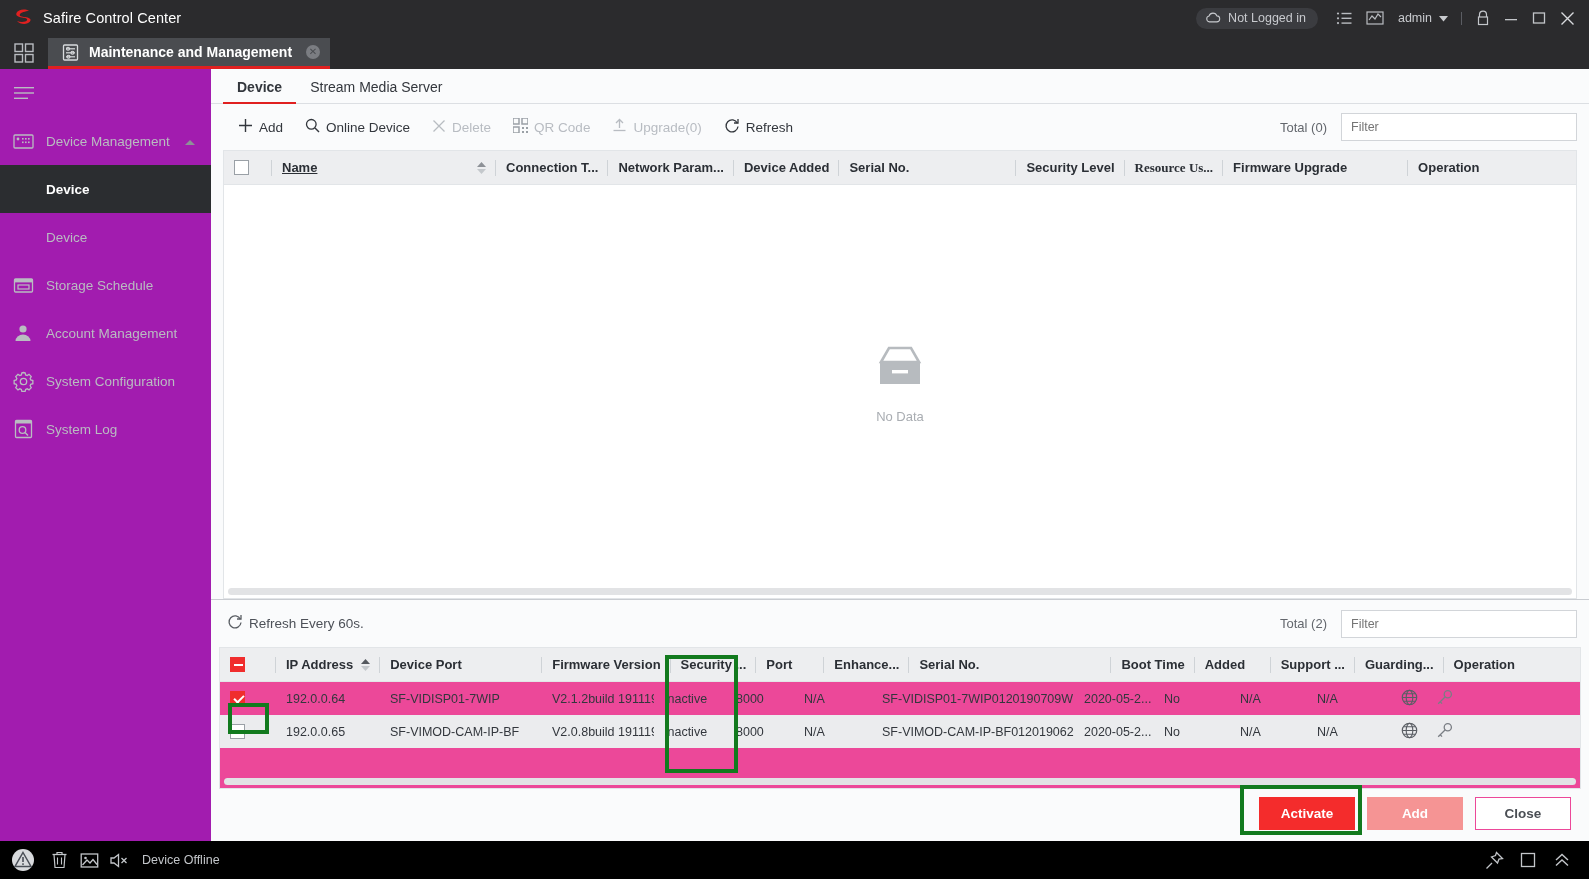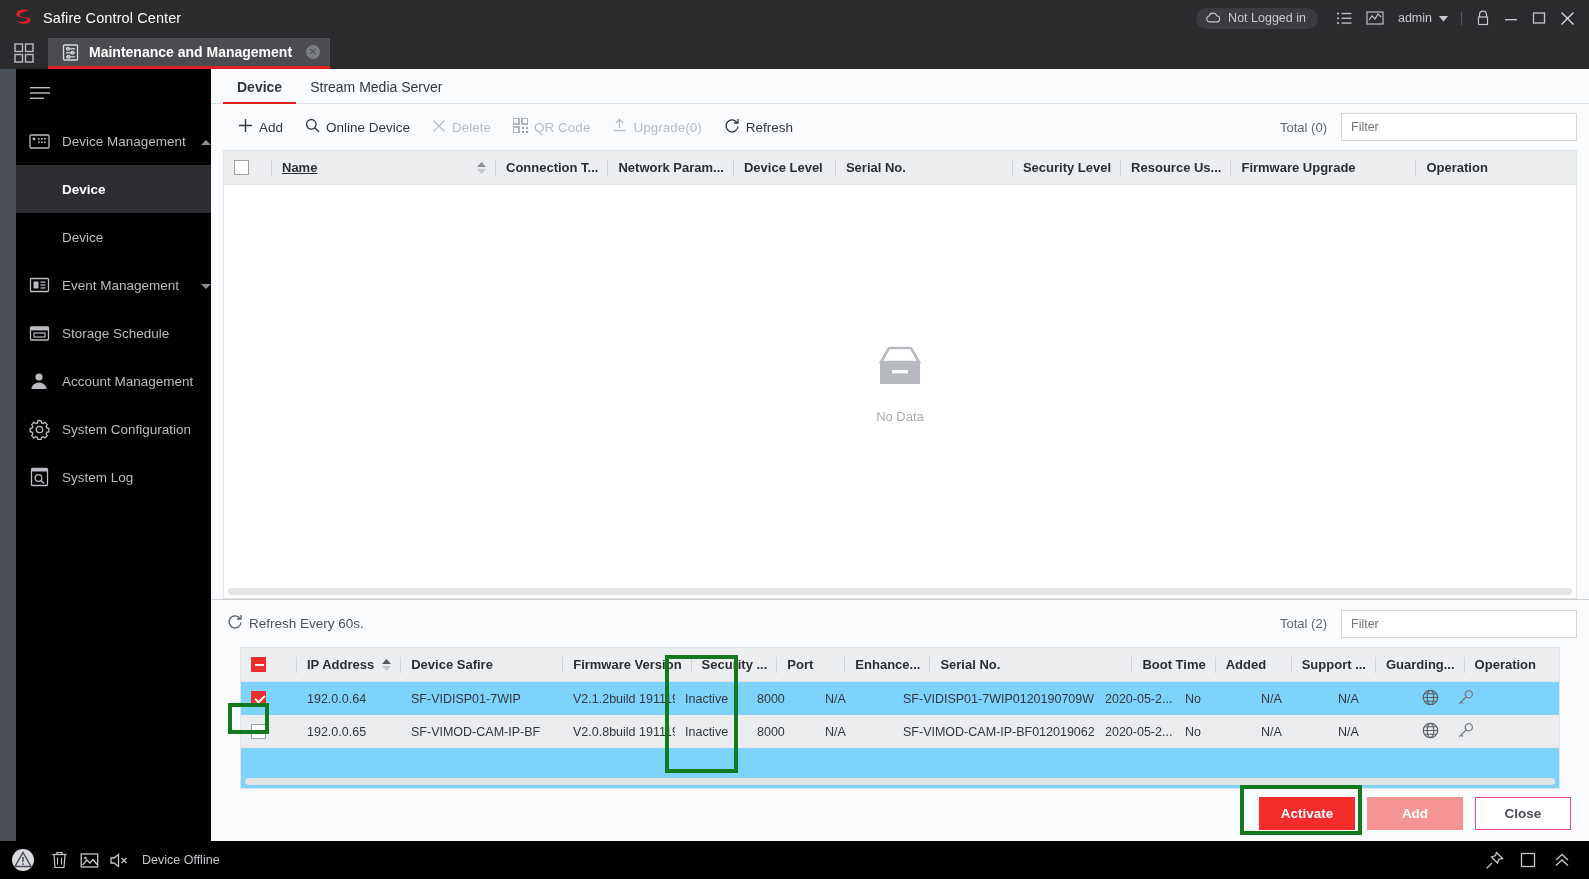--- a/index.html
+++ b/index.html
@@ -46,22 +46,22 @@
   .tab-label { color: #fff; font-size: 14px; font-weight: bold; }
   .tab-close {
     width: 14px; height: 14px; border-radius: 50%; background: #7b7d82;
     color: #4a4c50; font-size: 10px; line-height: 14px; text-align: center;
     margin-left: 4px;
   }
   .tab-ico { width: 17px; height: 17px; }
 
   
   .sidebar {
-    position: absolute; left: 16px; top: 69px; width: 211px; height: 772px;
-    background: #000000;
+    position: absolute; left: 0; top: 69px; width: 211px; height: 772px;
+    background: #a21caf;
   }
   .hamburger { height: 48px; display: flex; align-items: center; padding-left: 14px; }
   .nav-item {
     height: 48px; display: flex; align-items: center; padding-left: 12px;
     color: #b9bcc1; font-size: 13.5px; gap: 12px; position: relative;
   }
   .nav-ico { width: 22px; height: 22px; flex: 0 0 22px; display: flex; align-items: center; justify-content: center; }
   .nav-item.sub { padding-left: 46px; }
   .nav-item.active { background: #2b2d30; color: #fff; font-weight: bold; }
   .nav-caret { position: absolute; right: 16px; top: 50%; transform: translateY(-50%); }
@@ -139,21 +139,21 @@
   .nodata { display: flex; flex-direction: column; align-items: center; gap: 12px; }
   .nodata-label { font-size: 13px; color: #a9adb2; }
   .hscroll-track { height: 14px; display: flex; align-items: center; padding: 0 4px; }
   .hscroll-thumb { height: 7px; background: #e2e3e5; border-radius: 4px; width: 100%; }
 
   
   .bottombar {
     height: 48px; display: flex; align-items: center; padding: 0 12px 0 16px;
     border-top: 1px solid #c9ccd1; background: #fafbfc;
   }
-  .panel2 { margin: 0 29px; border: 1px solid #e2e5e8; background: #7dd3fc; }
+  .panel2 { margin: 0 8px; border: 1px solid #e2e5e8; background: #ec4899; }
   .row { height: 33px; display: flex; align-items: center; font-size: 12.5px; color: #33373d; }
   .row.alt { background: #ebecee; }
   .td { padding: 0 10px; height: 33px; display: flex; align-items: center; flex: 0 0 auto; white-space: nowrap; overflow: hidden; }
   .row-empty { height: 26px; }
 
   .footer-actions {
     height: 48px; display: flex; align-items: center; justify-content: flex-end;
     gap: 12px; padding-right: 18px;
   }
   .btn {
@@ -296,37 +296,20 @@
     </div>
 
     <div class="nav-item sub active">
       <span>Device</span>
     </div>
 
     <div class="nav-item sub">
       <span>Device</span>
     </div>
 
-    <div class="nav-item">
-      <span class="nav-ico">
-        <svg width="21" height="18" viewBox="0 0 21 18">
-          <rect x="1.5" y="2.5" width="18" height="13" rx="1" fill="none" stroke="#b9bcc1" stroke-width="1.3"></rect>
-          <rect x="4.5" y="5.5" width="5" height="7" fill="#b9bcc1"></rect>
-          <rect x="11.5" y="5.5" width="5" height="1.3" fill="#b9bcc1"></rect>
-          <rect x="11.5" y="8.4" width="5" height="1.3" fill="#b9bcc1"></rect>
-          <rect x="11.5" y="11.3" width="5" height="1.3" fill="#b9bcc1"></rect>
-        </svg>
-      </span>
-      <span>Event Management</span>
-      <span class="nav-caret">
-        <svg width="10" height="6" viewBox="0 0 10 6">
-            <path d="M0 0.5 L5 5.5 L10 0.5 Z" fill="#8d9197"></path>
-          </svg>
-      </span>
-    </div>
 
     <div class="nav-item">
       <span class="nav-ico">
         <svg width="21" height="17" viewBox="0 0 21 17">
           <rect x="1.5" y="2" width="18" height="13" rx="1" fill="none" stroke="#b9bcc1" stroke-width="1.3"></rect>
           <rect x="1.5" y="2" width="18" height="3.4" fill="#b9bcc1"></rect>
           <rect x="5" y="8" width="11" height="4" fill="none" stroke="#b9bcc1" stroke-width="1.2"></rect>
         </svg>
       </span>
       <span>Storage Schedule</span>
@@ -447,24 +430,24 @@
             <svg width="9" height="5" viewBox="0 0 9 5">
                 <path d="M0 5 L4.5 0 L9 5 Z" fill="#8d9197"></path>
               </svg>
             <svg width="9" height="5" viewBox="0 0 9 5">
                 <path d="M0 0 L4.5 5 L9 0 Z" fill="#c4c8cc"></path>
               </svg>
           </span>
         </div>
         <div class="th divider" style="flex:0 0 100px;">Connection T...</div>
         <div class="th divider" style="flex:0 0 120px;">Network Param...</div>
-        <div class="th divider" style="flex:0 0 102px;">Device Level</div>
+        <div class="th divider" style="flex:0 0 102px;">Device Added</div>
         <div class="th divider" style="flex:0 0 177px;">Serial No.</div>
         <div class="th divider" style="flex:0 0 103px;">Security Level</div>
-        <div class="th divider" style="flex:0 0 95px;">Resource Us...</div>
+        <div class="th divider" style="flex:0 0 95px;font-family:Liberation Serif, serif;">Resource Us...</div>
         <div class="th divider" style="flex:0 0 185px;">Firmware Upgrade</div>
         <div class="th" style="flex:1 1 auto;">Operation</div>
       </div>
       <div class="tbody1">
         <div class="nodata">
           <span>
             <svg width="62" height="48" viewBox="0 0 62 48">
               <path d="M12 17 L20 3 L42 3 L50 17 Z" fill="none" stroke="#b7bbbf" stroke-width="2.6"></path>
               <rect x="11" y="17" width="40" height="22" fill="#b7bbbf"></rect>
               <rect x="23" y="25" width="16" height="3.4" fill="#fff"></rect>
@@ -503,21 +486,21 @@
           <span>IP Address</span>
           <span class="sort-arrows">
             <svg width="9" height="5" viewBox="0 0 9 5">
                 <path d="M0 5 L4.5 0 L9 5 Z" fill="#55595f"></path>
               </svg>
             <svg width="9" height="5" viewBox="0 0 9 5">
                 <path d="M0 0 L4.5 5 L9 0 Z" fill="#c4c8cc"></path>
               </svg>
           </span>
         </div>
-        <div class="th divider" style="flex:0 0 162px;">Device Safire</div>
+        <div class="th divider" style="flex:0 0 162px;">Device Port</div>
         <div class="th divider" style="flex:0 0 112px;">Firmware Version</div>
         <div class="th divider" style="flex:0 0 72px;">Security ...</div>
         <div class="th divider" style="flex:0 0 68px;">Port</div>
         <div class="th divider" style="flex:0 0 78px;">Enhance...</div>
         <div class="th divider" style="flex:0 0 202px;">Serial No.</div>
         <div class="th divider" style="flex:0 0 80px;">Boot Time</div>
         <div class="th divider" style="flex:0 0 76px;">Added</div>
         <div class="th divider" style="flex:0 0 77px;">Support ...</div>
         <div class="th divider" style="flex:0 0 78px;">Guarding...</div>
         <div class="th" style="flex:1 1 auto;">Operation</div>

